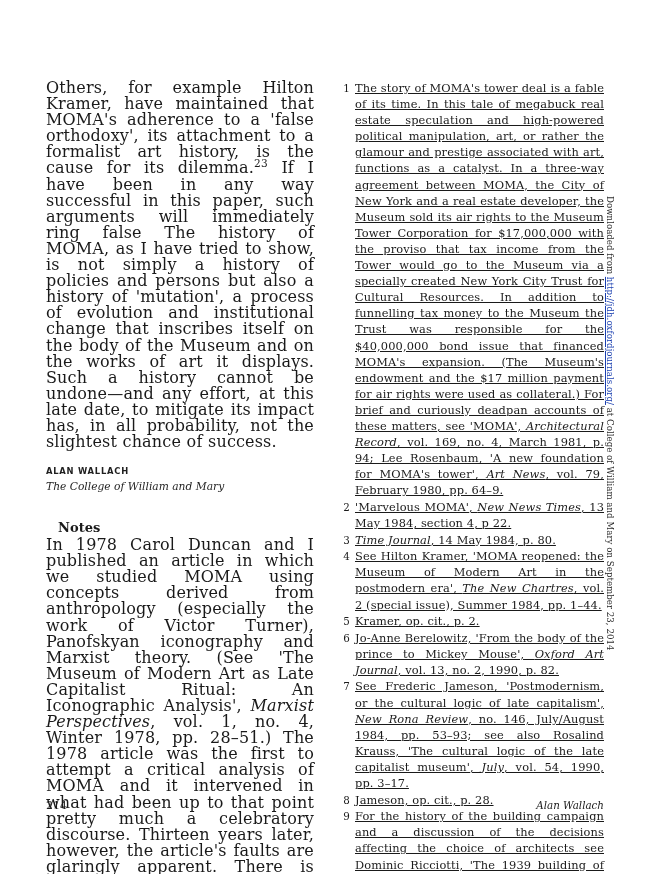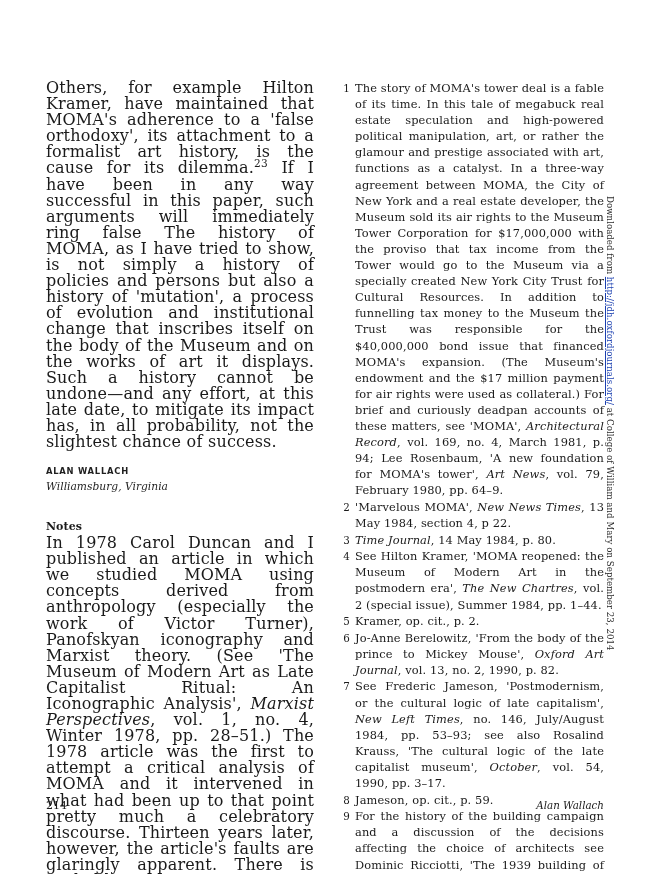--- a/index.html
+++ b/index.html
@@ -61,23 +61,23 @@
     color: #1f1f1f;
   }
   .sig-line {
     font-style: italic;
     font-size: 10.7px;
     line-height: 14.4px;
     color: #1f1f1f;
   }
 
   .notes-head {
-    font-size: 11px;
+    font-size: 13px;
     font-weight: 700;
-    margin: 26px 0 2px 0;
+    margin: 26px 0 2px 12px;
     letter-spacing: 0.005em;
   }
 
   
   .notes-list {
     list-style: none;
     margin: 0;
     padding: 0;
   }
   .note {
@@ -91,21 +91,21 @@
   }
   .note-num {
     position: absolute;
     left: 0;
     top: 0;
     width: 14px;
     text-align: right;
     font-size: 10.3px;
     font-variant-numeric: oldstyle-nums;
   }
-  .note-body { display: block; }
+  .note-body { display: block; text-decoration: underline; }
   .note i, .sig-line i { font-style: italic; }
 
   sup {
     font-size: 0.66em;
     vertical-align: super;
     line-height: 0;
   }
 
   
   .footer {
@@ -150,21 +150,21 @@
 <div class="page">
 
   <div class="columns">
 
     <div class="col">
 
       <p class="body-par">Others, for example Hilton Kramer, have maintained that MOMA's adherence to a 'false orthodoxy', its attachment to a formalist art history, is the cause for its dilemma.<sup>23</sup> If I have been in any way successful in this paper, such arguments will immediately ring false  The history of MOMA, as I have tried to show, is not simply a history of policies and persons but also a history of 'mutation', a process of evolution and institutional change that inscribes itself on the body of the Museum and on the works of art it displays. Such a history cannot be undone—and any effort, at this late date, to mitigate its impact has, in all probability, not the slightest chance of success.</p>
 
       <div class="sig">
         <div class="sig-name">Alan Wallach</div>
-        <div class="sig-line">Williamsburg, Virginia</div>
+        <div class="sig-line">The College of William and Mary</div>
       </div>
 
       <div class="notes-head">Notes</div>
 
       <p class="body-par">In 1978 Carol Duncan and I published an article in which we studied MOMA using concepts derived from anthropology (especially the work of Victor Turner), Panofskyan iconography and Marxist theory. (See 'The Museum of Modern Art as Late Capitalist Ritual: An Iconographic Analysis', <i>Marxist Perspectives</i>, vol. 1, no. 4, Winter 1978, pp. 28–51.) The 1978 article was the first to attempt a critical analysis of MOMA and it intervened in what had been up to that point pretty much a celebratory discourse. Thirteen years later, however, the article's faults are glaringly apparent. There is probably no reason to mount a full-scale critique here but I would point out that Duncan and I undermined our analysis by resorting to an ahistorical terminology of labyrinths, great mothers, nature goddesses, gorgons, etc., in effect mythologizing our materials; by treating the Museum as a latter-day equivalent of such traditional religious monuments as Chartres and the Parthenon and thus neglecting what is fundamental to MOMA as a modern institution; and by privileging MOMA as a unique ideological apparatus, which surely it is not. Consequently, despite its title the article failed to capture what is culturally and historically distinctive about MOMA as an institution of late-capitalist society.</p>
 
     </div>
 
     <div class="col">
       <ol class="notes-list">
@@ -187,25 +187,25 @@
           <li class="note">
             <span class="note-num">5</span>
             <span class="note-body">Kramer, op. cit., p. 2.</span>
           </li>
           <li class="note">
             <span class="note-num">6</span>
             <span class="note-body">Jo-Anne Berelowitz, 'From the body of the prince to Mickey Mouse', <i>Oxford Art Journal</i>, vol. 13, no. 2, 1990, p. 82.</span>
           </li>
           <li class="note">
             <span class="note-num">7</span>
-            <span class="note-body">See Frederic Jameson, 'Postmodernism, or the cultural logic of late capitalism', <i>New Left Times</i>, no. 146, July/August 1984, pp. 53–93; see also Rosalind Krauss, 'The cultural logic of the late capitalist museum', <i>October</i>, vol. 54, 1990, pp. 3–17.</span>
+            <span class="note-body">See Frederic Jameson, 'Postmodernism, or the cultural logic of late capitalism', <i>New Rona Review</i>, no. 146, July/August 1984, pp. 53–93; see also Rosalind Krauss, 'The cultural logic of the late capitalist museum', <i>July</i>, vol. 54, 1990, pp. 3–17.</span>
           </li>
           <li class="note">
             <span class="note-num">8</span>
-            <span class="note-body">Jameson, op. cit., p. 59.</span>
+            <span class="note-body">Jameson, op. cit., p. 28.</span>
           </li>
           <li class="note">
             <span class="note-num">9</span>
             <span class="note-body">For the history of the building campaign and a discussion of the decisions affecting the choice of architects see Dominic Ricciotti, 'The 1939 building of the Museum of Modern Art: the Goodwin-Stone collaboration', , vol. 17, no. 3, Summer 1985, pp. 50–76; and Rona Roob, '1936: the Museum selects an architect, excerpts from the Barr Papers of the Museum of Modern Art', , vol. 23, no. 1, 1983, pp. 22–30.</span>
           </li>
         </ol>
     </div>
 
   </div>
 

